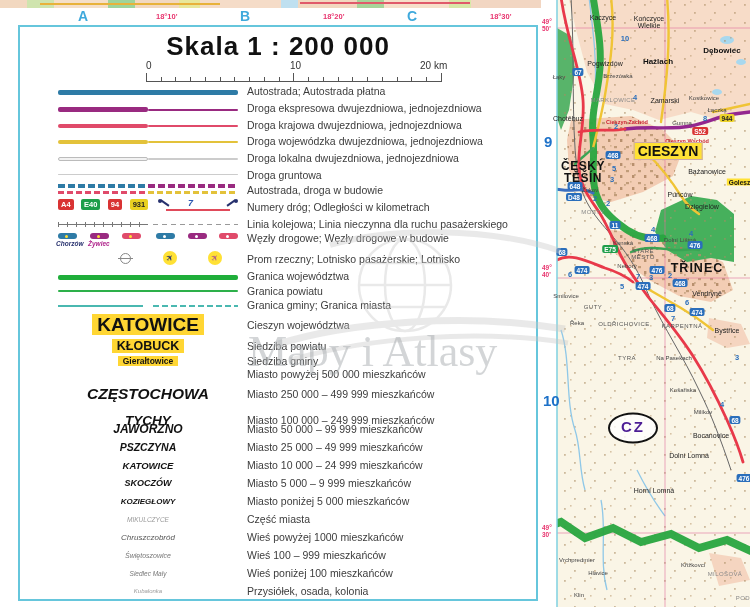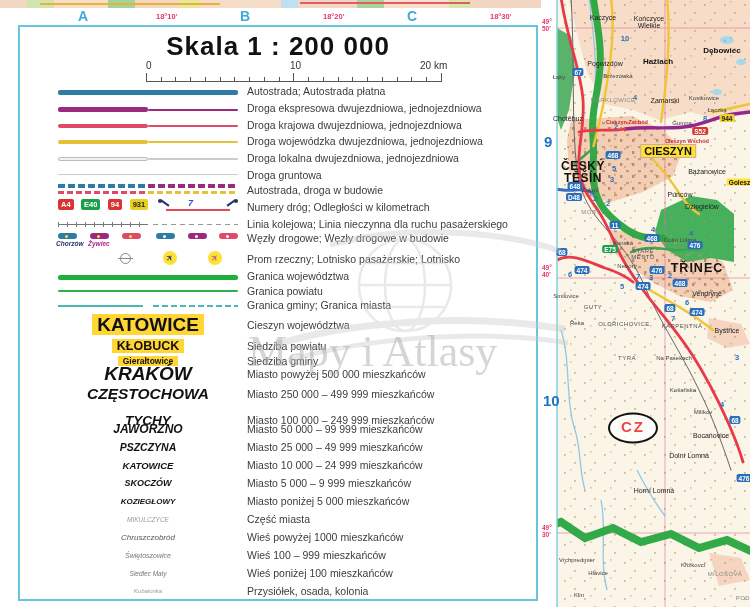--- a/index.html
+++ b/index.html
@@ -117,37 +117,37 @@
   
   .map-panel{position:absolute;left:541px;top:0;width:209px;height:607px;overflow:hidden;background:#fff;}
   .map-panel svg{position:absolute;left:0;top:0;}
   .mlabel{position:absolute;transform:translate(-50%,-50%);white-space:nowrap;z-index:3;}
   .mlabel.w{white-space:normal;width:46px;text-align:center;line-height:1.05;}
   .tn{font-size:7px;color:#222;}
   .ts{font-size:6px;color:#444;}
   .tb{font-size:8px;font-weight:bold;color:#111;}
   .cp{font-size:6px;color:#555;letter-spacing:.5px;}
   .cp2{font-size:6px;color:#888;letter-spacing:.4px;}
-  .cy{font-size:11px;font-weight:bold;color:#111;background:#ffe135;padding:0 3px;border:1px solid #caa;}
+  .cy{font-size:14px;font-weight:bold;color:#111;background:#ffe135;padding:0 3px;border:1px solid #caa;}
   .cy2{font-size:6.5px;font-weight:bold;color:#111;background:#ffe135;padding:0 2px;}
   .ct{font-size:12px;font-weight:bold;color:#111;letter-spacing:.5px;}
   .tr{font-size:12.5px;font-weight:bold;color:#111;letter-spacing:1px;}
   .ri{font-size:5.5px;font-weight:bold;color:#cc2233;}
   .nm{font-size:7.5px;font-weight:bold;color:#2a6ebb;}
   .bb,.bg,.br,.by{font-size:6.5px;font-weight:bold;border-radius:2px;padding:.5px 2px;}
   .bb{background:#2a6ebb;color:#fff;}
   .bg{background:#1e9e4a;color:#fff;}
   .br{background:#d93333;color:#fff;}
   .by{background:#ecd22a;color:#222;}
   .margin-deg{position:absolute;left:1px;width:15px;font-size:6.5px;font-weight:bold;color:#e8346e;
               line-height:1.15;text-align:left;z-index:4;}
   .margin-row{position:absolute;left:3px;font-size:15px;font-weight:bold;color:#1d71c8;z-index:4;}
   .cz-oval{position:absolute;transform:translate(-50%,-50%);width:46px;height:27px;border:2.5px solid #111;
            border-radius:50%;background:rgba(255,255,255,.8);text-align:center;line-height:23px;
-           font-size:15px;font-weight:bold;color:#ef4444;letter-spacing:2px;z-index:3;}
+           font-size:15px;font-weight:bold;color:#4c1d95;letter-spacing:2px;z-index:3;}
 </style>
 </head>
 <body>
 
 <div class="top-sliver">
   <span class="rd"></span>
   <span class="rd2"></span>
 </div>
 
 <div class="band">
@@ -293,21 +293,20 @@
       </div>
       <div class="prow s-pow" style="position: absolute; top: 310px;">
         <span class="sample"><i>KŁOBUCK</i></span>
         <span class="pdesc">Siedziba powiatu</span>
       </div>
       <div class="prow s-gmi" style="position: absolute; top: 325px;">
         <span class="sample"><i>Gierałtowice</i></span>
         <span class="pdesc">Siedziba gminy</span>
       </div>
       <div class="prow c500" style="position: absolute; top: 338px;">
-        <span class="sample"><i>KRAKÓW</i></span>
         <span class="pdesc">Miasto powyżej 500 000 mieszkańców</span>
       </div>
       <div class="prow c250" style="position: absolute; top: 358px;">
         <span class="sample"><i>CZĘSTOCHOWA</i></span>
         <span class="pdesc">Miasto 250 000 – 499 999 mieszkańców</span>
       </div>
       <div class="prow c100" style="position: absolute; top: 384px;">
         <span class="sample"><i>TYCHY</i></span>
         <span class="pdesc">Miasto 100 000 – 249 999 mieszkańców</span>
       </div>

